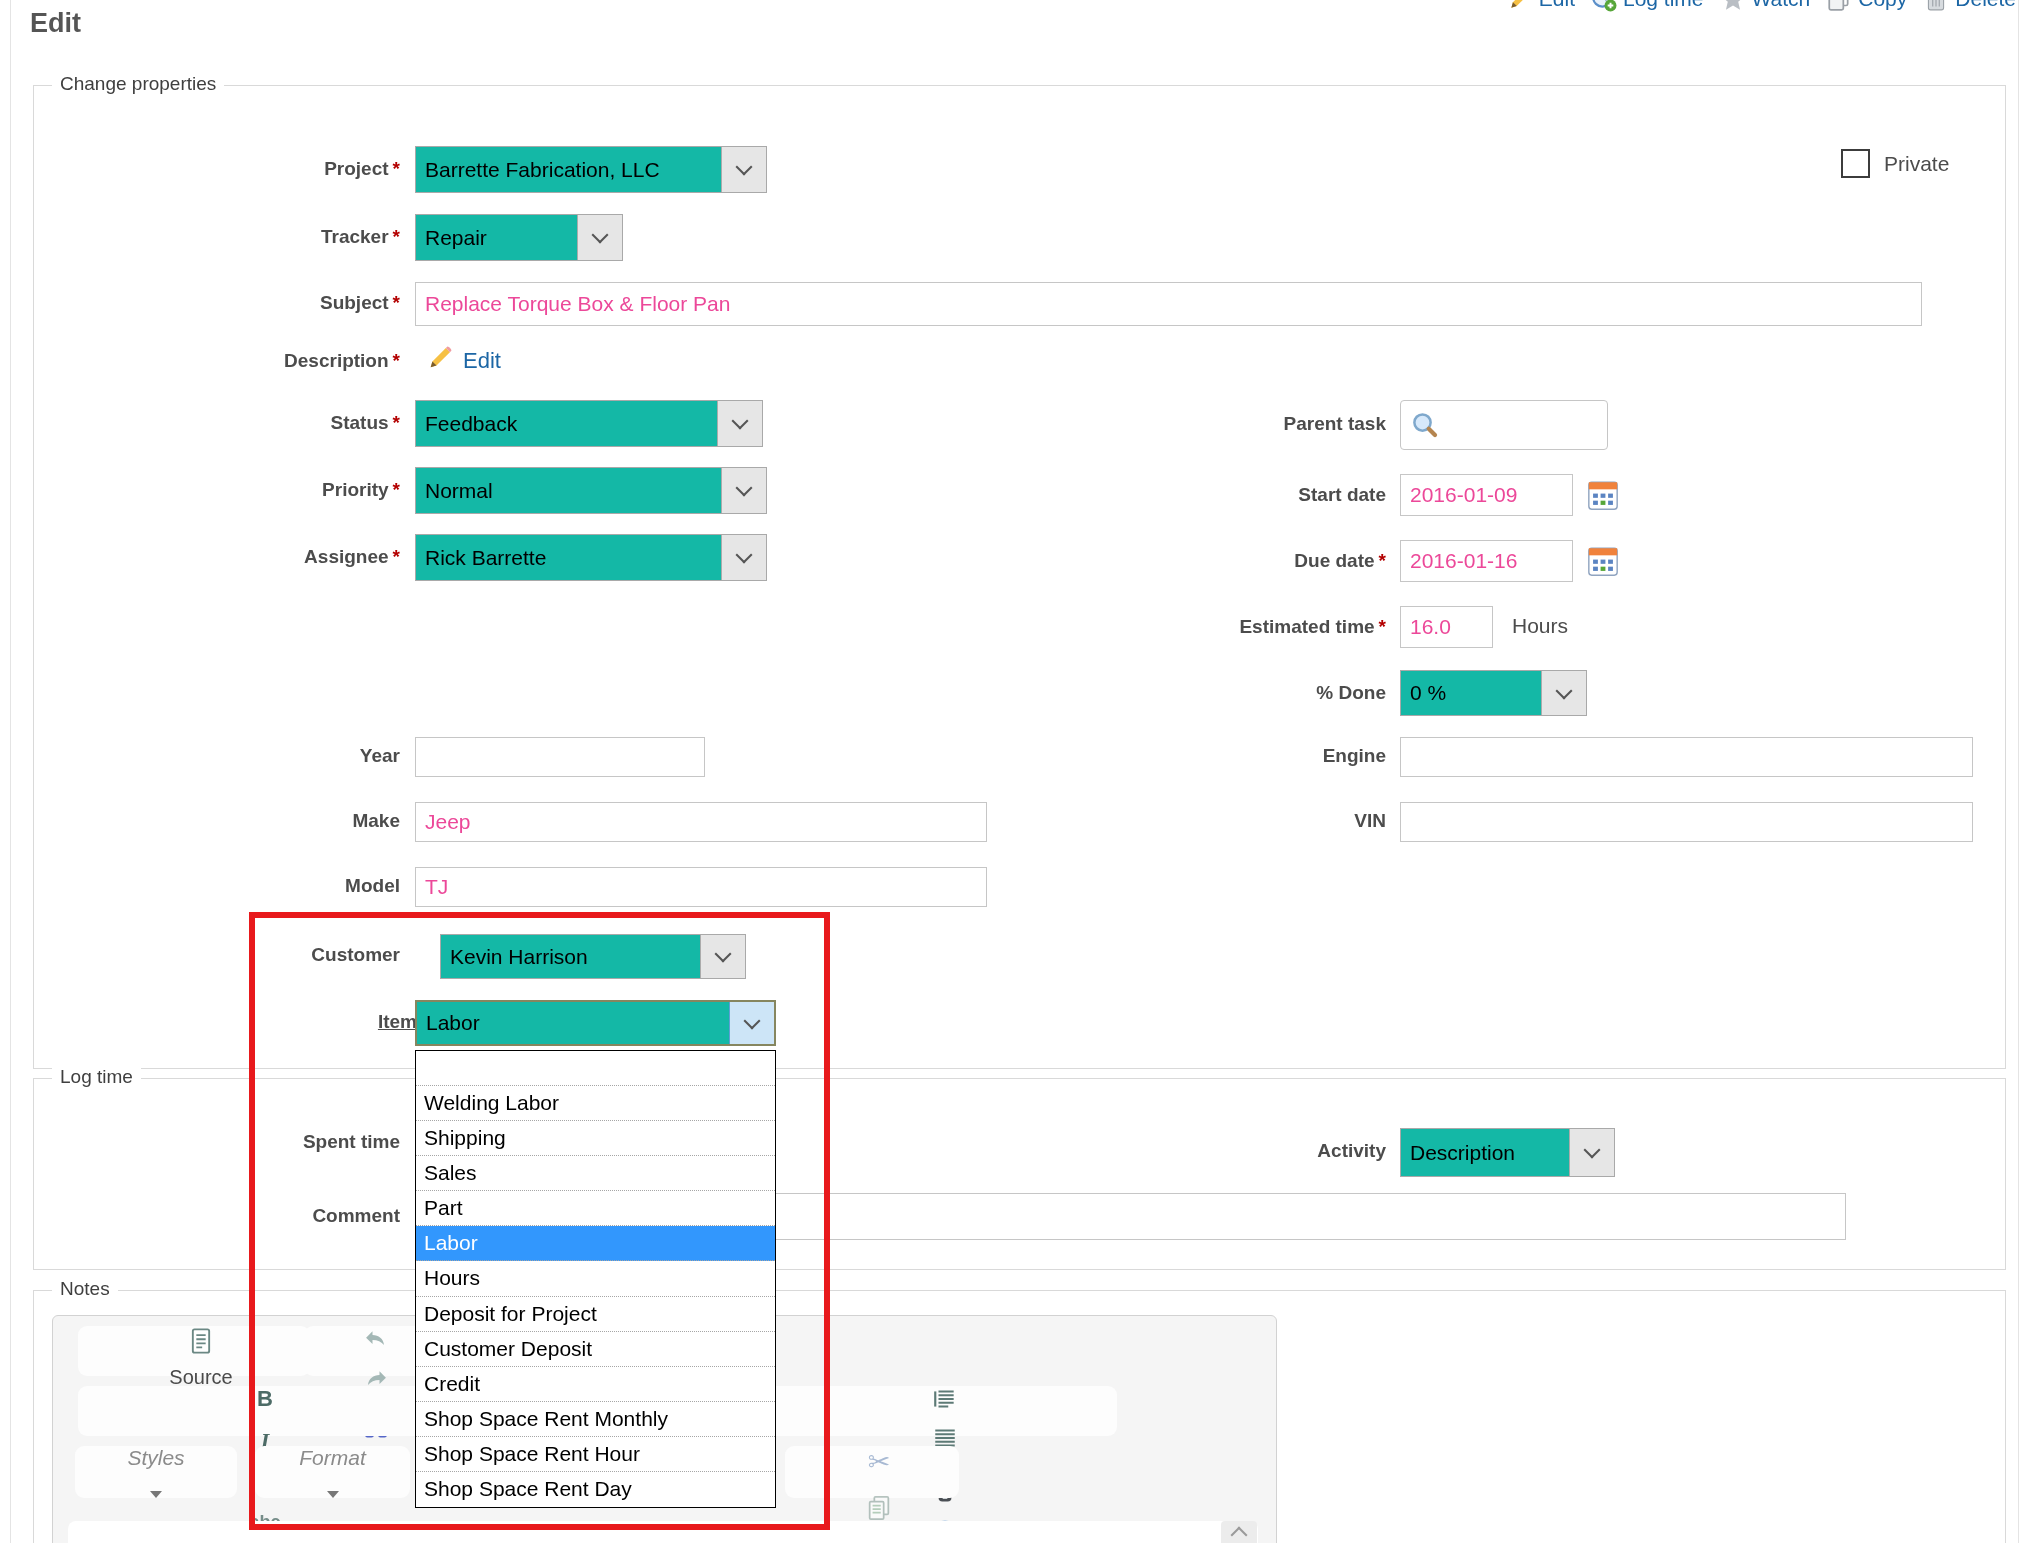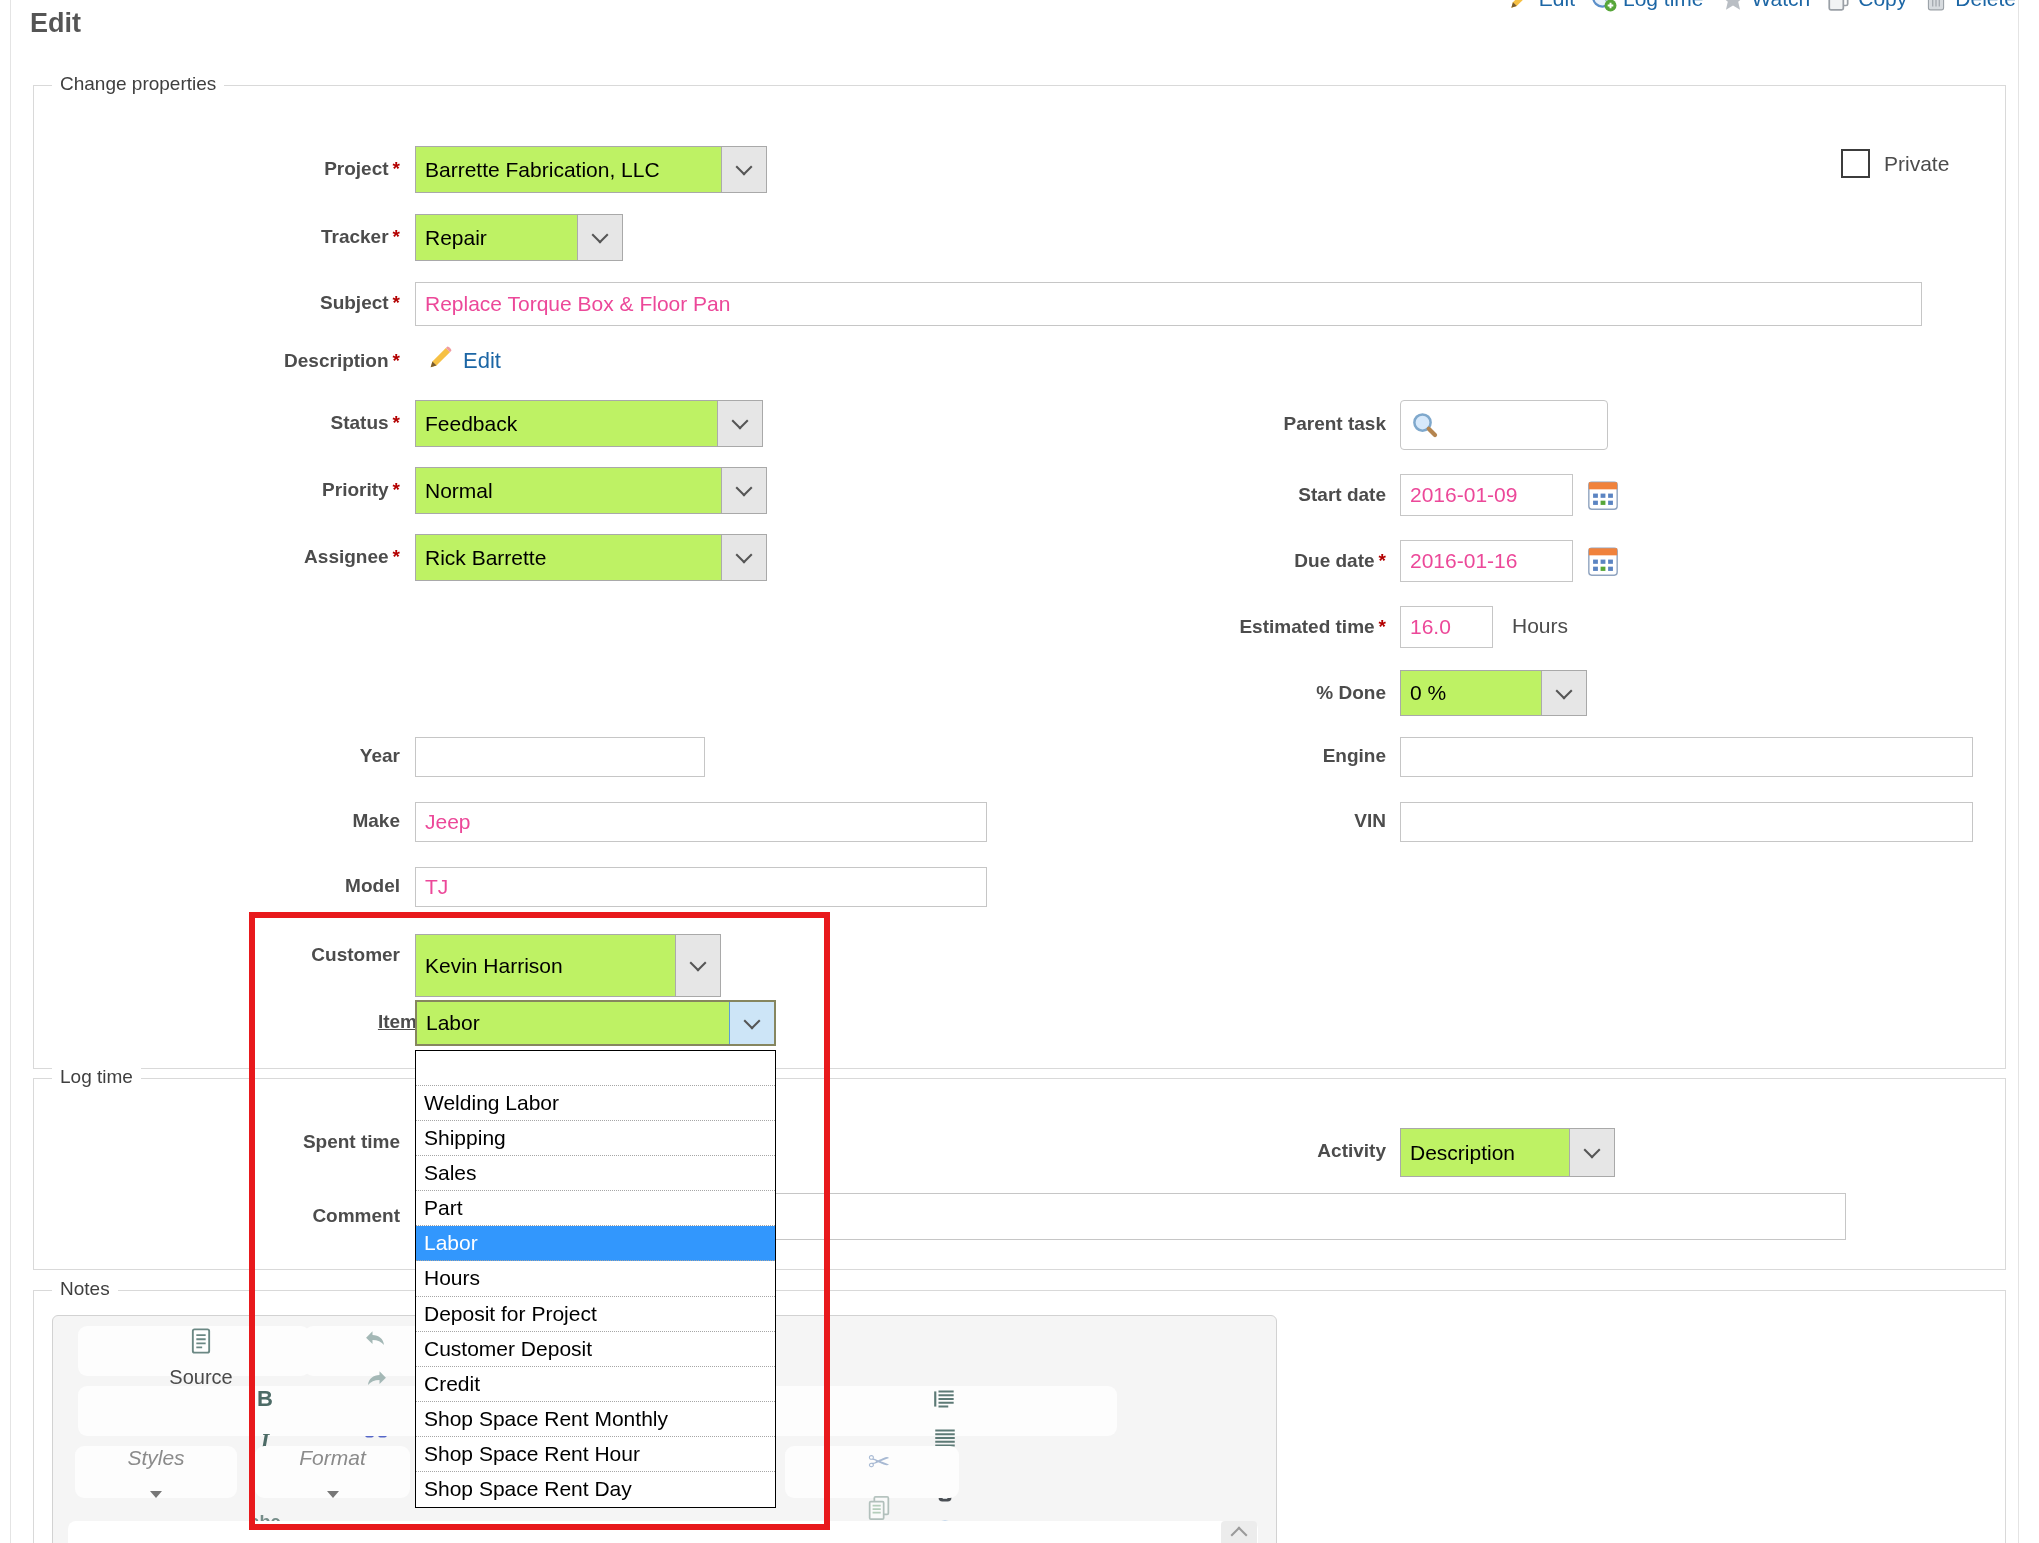--- a/index.html
+++ b/index.html
@@ -7,21 +7,21 @@
        font-family:"Liberation Sans","DejaVu Sans",sans-serif;color:#222;}
   .canvas{position:relative;width:2039px;height:1543px;overflow:hidden;}
   .abs{position:absolute;}
   .lbl{position:absolute;font-weight:bold;color:#4c4c4c;font-size:19px;text-align:right;white-space:nowrap;}
   .req{color:#b30000;font-weight:bold;padding-left:4px;}
   .fieldset{position:absolute;border:1px solid #d9d9d9;background:#fff;}
   .legend{position:absolute;top:-13px;left:18px;background:#fff;padding:0 8px;
           font-size:19px;color:#3f3f3f;white-space:nowrap;}
   .input{position:absolute;background:#fff;border:1px solid #c6c6c6;font-size:21px;color:#ec4899;
          display:flex;align-items:center;padding-left:9px;box-sizing:border-box;}
-  .select{position:absolute;background:#bef264;border:1px solid #a9a9a9;display:flex;align-items:stretch;
+  .select{position:absolute;background:#14b8a6;border:1px solid #a9a9a9;display:flex;align-items:stretch;
           font-size:21px;color:#000;box-sizing:border-box;}
   .sel-text{flex:1;display:flex;align-items:center;padding-left:9px;white-space:nowrap;overflow:hidden;}
   .sel-btn{width:44px;background:#e6e6e6;border-left:1px solid #ababab;display:flex;align-items:center;justify-content:center;}
   .chev{width:10px;height:10px;border-right:2px solid #555;border-bottom:2px solid #555;
         transform:rotate(45deg);margin-top:-5px;}
   .select.focused{border:2px solid #86865f;}
   .select.focused .sel-btn{background:#cde5f7;border-left:1px solid #5e9ed6;}
   .link{color:#1c66a5;text-decoration:none;cursor:pointer;}
   .toplink{display:flex;align-items:center;gap:6px;font-size:21px;}
   .dropdown{position:absolute;background:#fff;border:1px solid #000;z-index:50;
@@ -269,21 +269,21 @@
   <div class="input" style="left:1400px;top:802px;width:573px;height:40px;">
     <span></span>
   </div>
 
   <div class="lbl" style="left:60px;top:875px;width:340px;">Model</div>
   <div class="input" style="left:415px;top:867px;width:572px;height:40px;">
     <span>TJ</span>
   </div>
 
   <div class="lbl" style="left:60px;top:944px;width:340px;">Customer</div>
-  <div class="select" style="left:415px;top:934px;width:306px;height:63px;">
+  <div class="select" style="left:440px;top:934px;width:306px;height:45px;">
     <span class="sel-text">Kevin Harrison</span>
     <span class="sel-btn">
         <span class="chev"></span>
       </span>
   </div>
 
   <div class="lbl" style="left:77px;top:1011px;width:340px;text-decoration:underline;">Item</div>
   <div class="select focused" style="left:415px;top:1000px;width:361px;height:46px;">
     <span class="sel-text">Labor</span>
     <span class="sel-btn">

